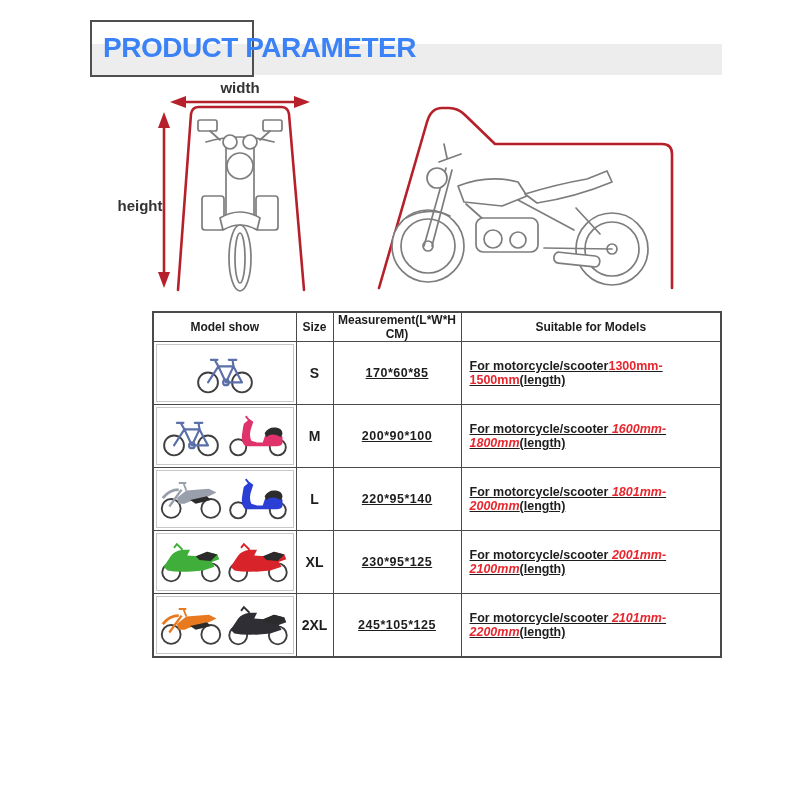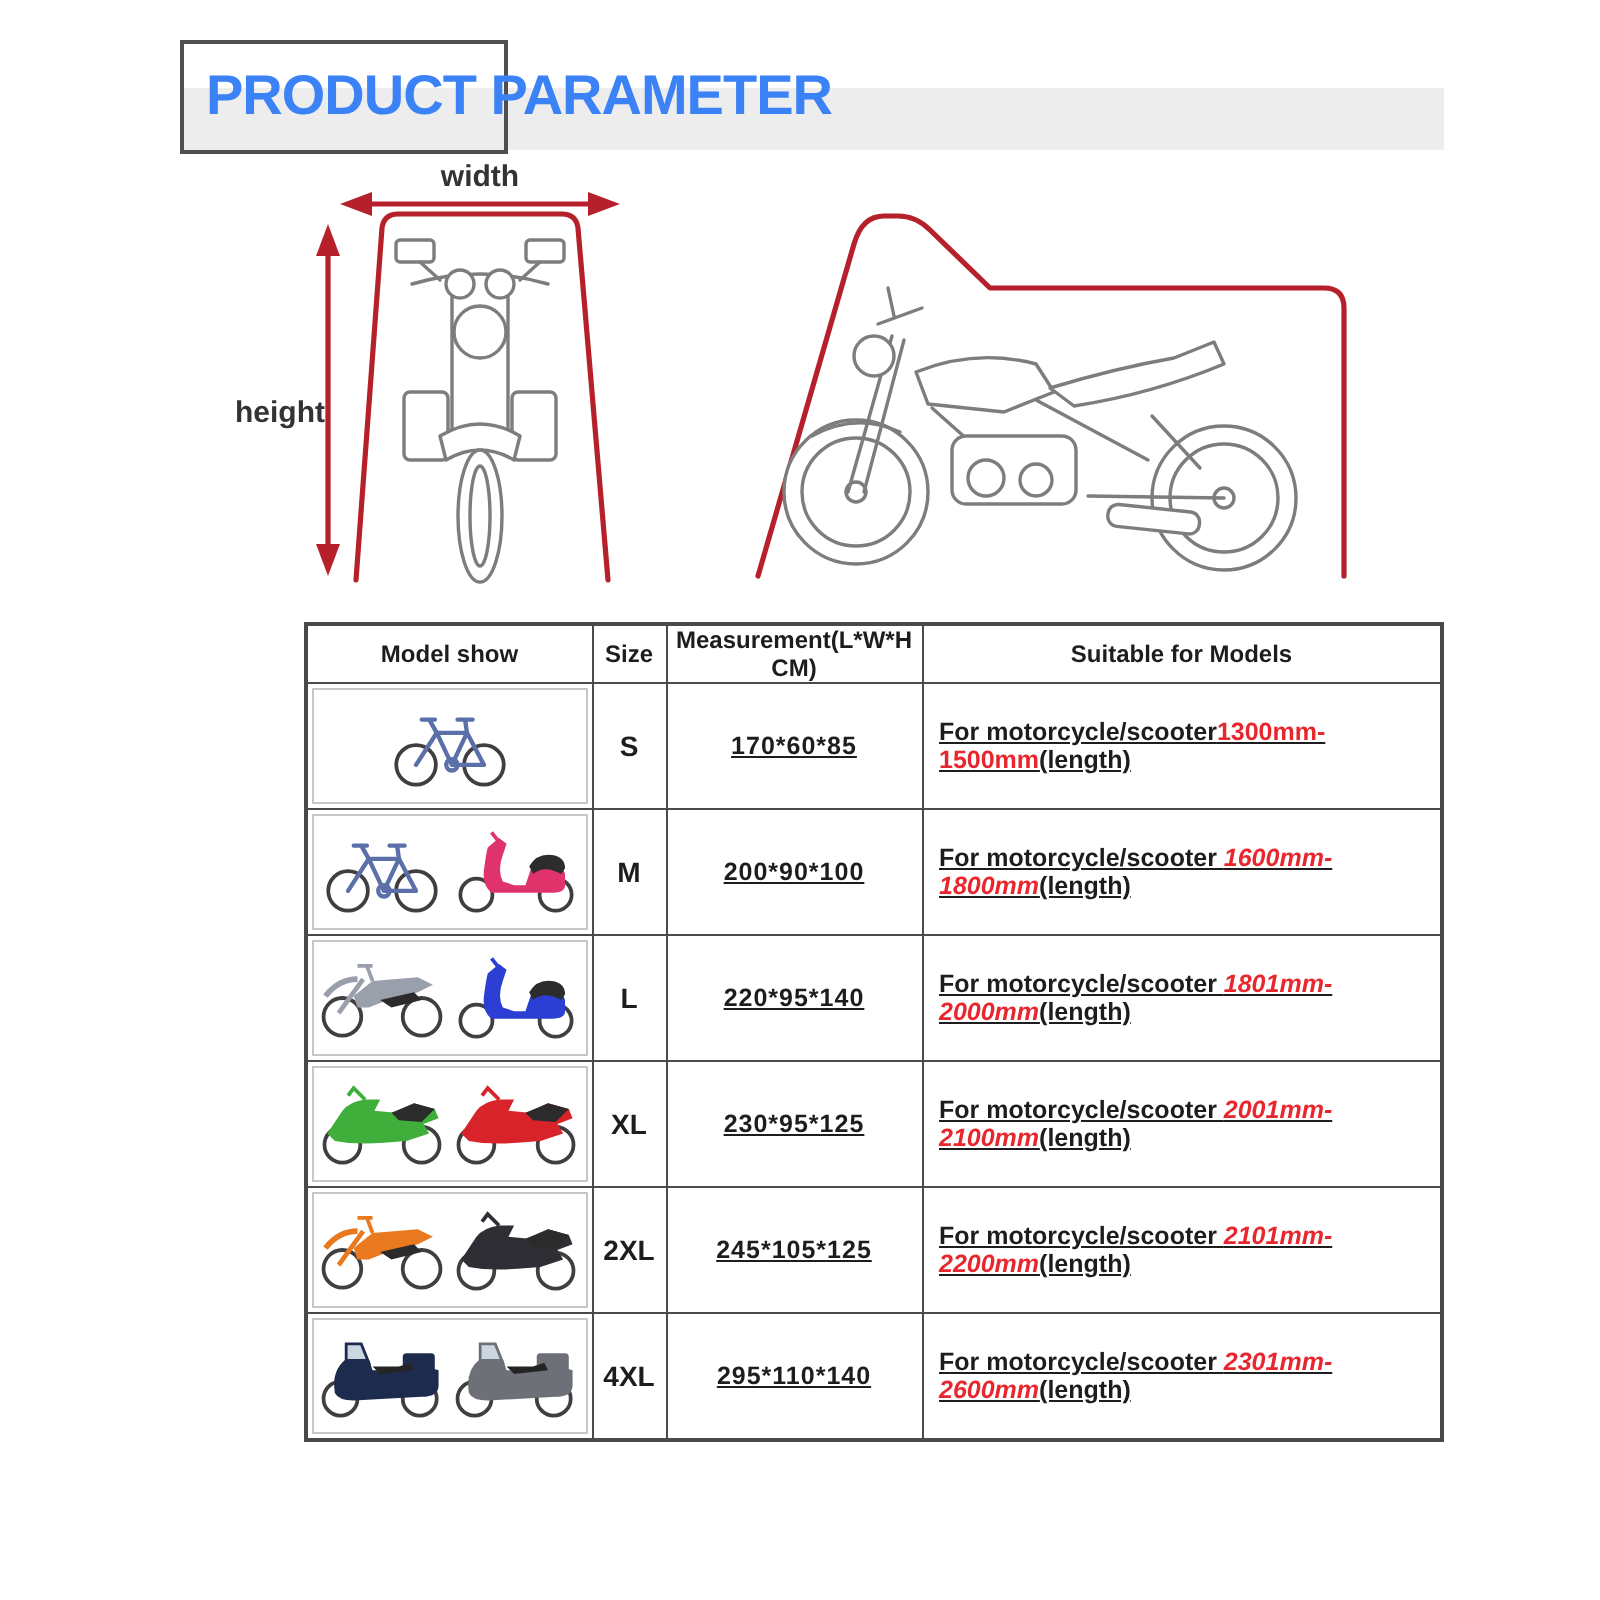--- a/index.html
+++ b/index.html
@@ -211,37 +211,20 @@
               <use href="#sym-sport" xlink:href="#sym-sport"></use>
             </svg>
           </div>
     </td>
     <td class="cell-size">2XL</td>
     <td class="cell-meas">245*105*125</td>
     <td class="cell-suit">
       <span>For motorcycle/scooter </span><span class="range italic">2101mm-2200mm</span><span>(length)</span>
     </td>
   </tr>
-      <tr>
-    <td>
-      <div class="imgbox">
-            <svg viewBox="0 0 70 46" class="bike" style="color: rgb(29, 43, 79);">
-              <use href="#sym-touring" xlink:href="#sym-touring"></use>
-            </svg>
-            <svg viewBox="0 0 70 46" class="bike" style="color: rgb(109, 112, 118);">
-              <use href="#sym-touring" xlink:href="#sym-touring"></use>
-            </svg>
-          </div>
-    </td>
-    <td class="cell-size">4XL</td>
-    <td class="cell-meas">295*110*140</td>
-    <td class="cell-suit">
-      <span>For motorcycle/scooter </span><span class="range italic">2301mm-2600mm</span><span>(length)</span>
-    </td>
-  </tr>
     </tbody>
 </table>
 
 <svg class="hidden-defs" aria-hidden="true">
   <defs>
     <symbol id="sym-bicycle" viewBox="0 0 70 46">
       <g stroke="#3f3f3f" fill="none" stroke-width="2">
         <circle cx="17" cy="33" r="10.5"></circle>
           <circle cx="53" cy="33" r="10.5"></circle>
       </g>

